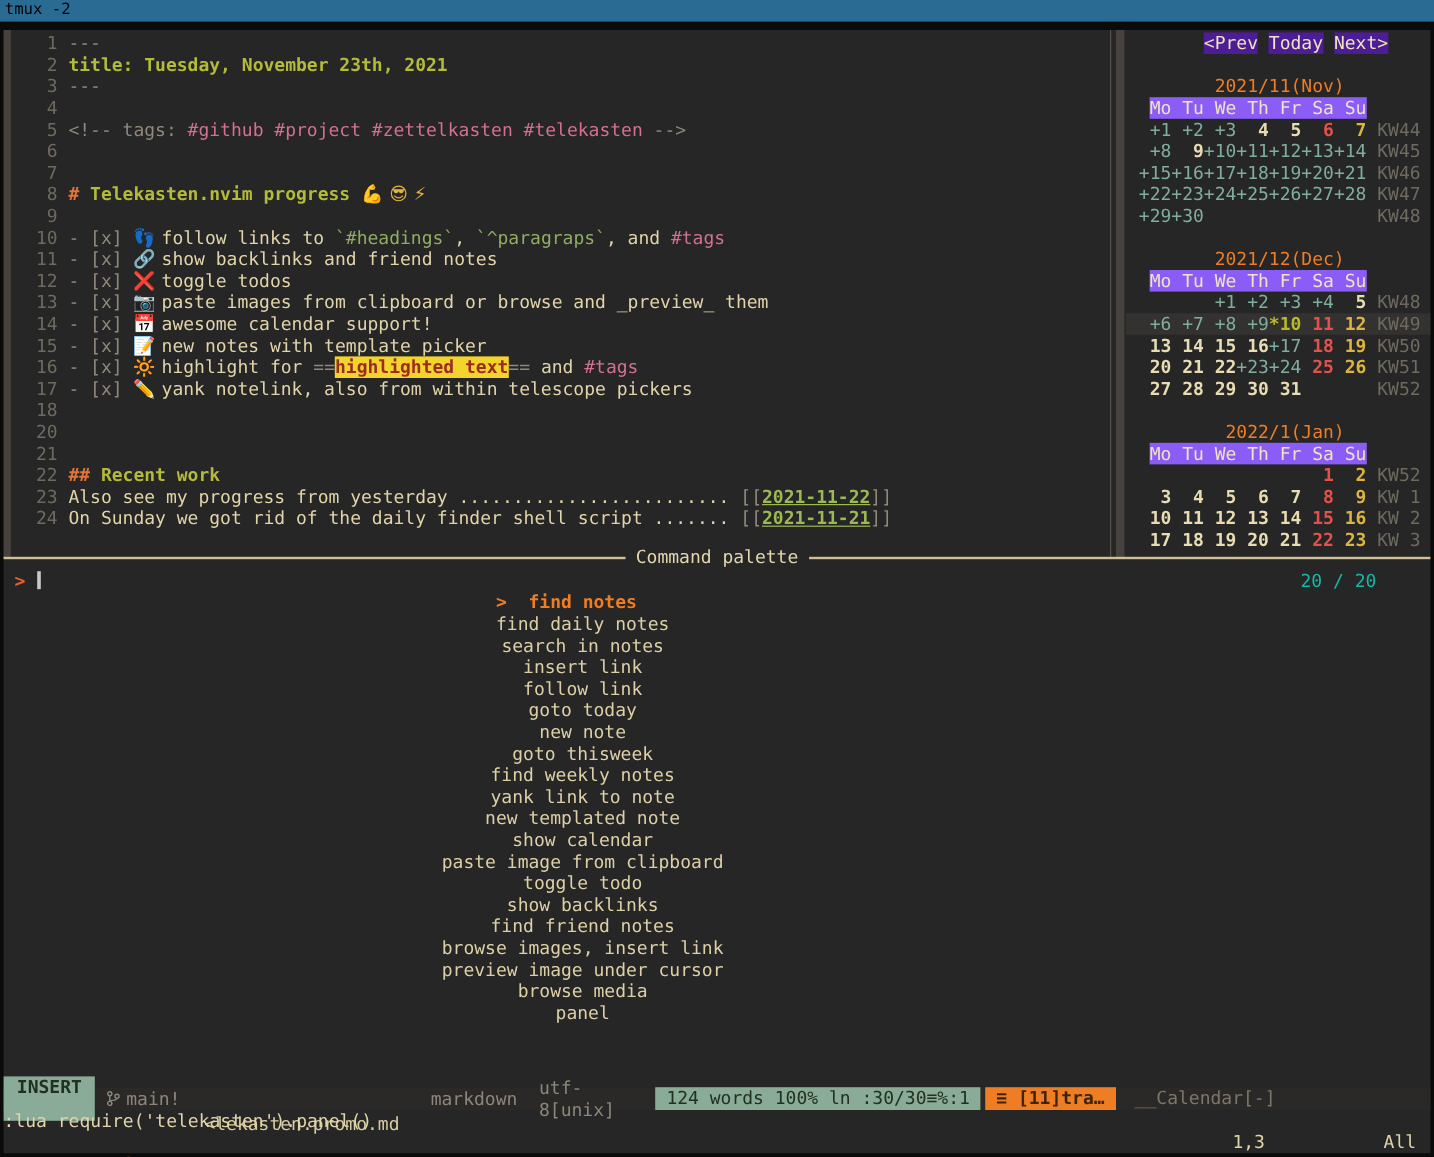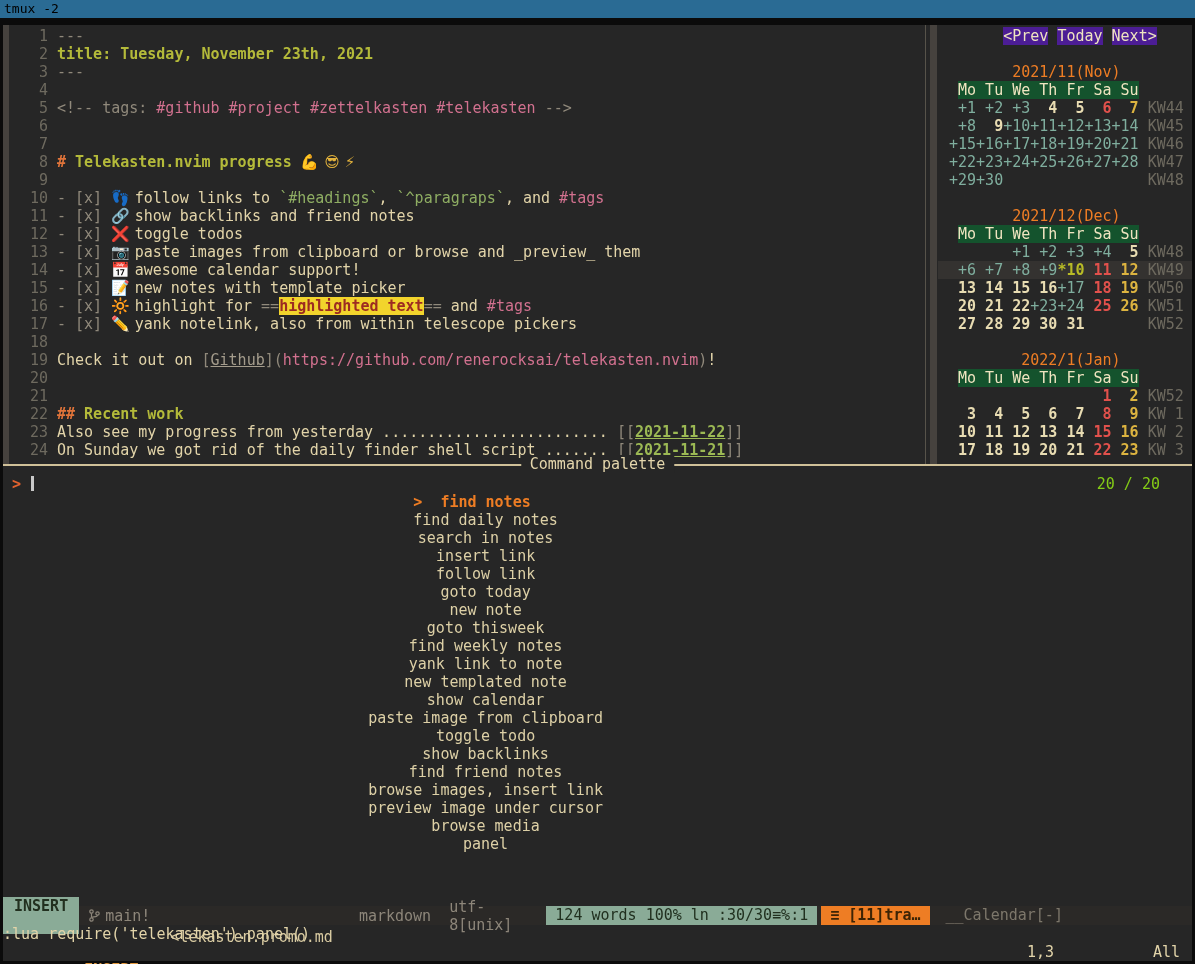--- a/index.html
+++ b/index.html
@@ -27,36 +27,36 @@
   .c-fg{color:#e2d4a9;}
   .c-h1{color:#b4ba3a;font-weight:bold;}
   .c-orange{color:#e0743a;font-weight:bold;}
   .c-pink{color:#d2718f;text-align:center;}
   .c-green{color:#8fae63;}
   .c-link{color:#9cb954;font-weight:bold;text-decoration:underline;}
   .c-mark{background:#f2d42c;color:#9d2b22;font-weight:bold;}
   .c-emoji{font-family:"DejaVu Sans",sans-serif;color:#e2b23c;}
   
   .c-btn{background:#4c1d95;color:#efe4c0;}
-  .c-hdr{background:#14532d;color:#efe4c0;}
+  .c-hdr{background:#8b5cf6;color:#efe4c0;}
   .c-mtitle{color:#ee7d24;}
   .c-teal{color:#7fae9e;}
   .c-day{color:#e8dcb2;font-weight:bold;}
   .c-sat{color:#e2514c;font-weight:bold;}
   .c-sun{color:#ddb440;font-weight:bold;}
   .c-today{color:#b8bb26;font-weight:bold;}
   .c-kw{color:#6e6a5f;}
   
   .hsep{position:absolute;left:0;top:439px;width:100%;height:2px;background:#cfc098;}
   .hsep-label{position:absolute;left:50%;top:430px;transform:translateX(-50%);height:18px;
               line-height:18px;background:#262626;color:#e4d6ac;padding:0 9px;white-space:pre;z-index:2;}
   .promptrow{position:absolute;left:0;top:450px;width:100%;height:18px;white-space:pre;padding-left:9px;box-sizing:border-box;}
   .promptmark{color:#e2622f;font-weight:bold;}
   .cursorbar{position:absolute;left:28px;top:451px;width:3px;height:15px;background:#c9c9c9;}
-  .counter{position:absolute;right:32px;top:450px;color:#84cc16;}
+  .counter{position:absolute;right:45px;top:450px;color:#14b8a6;}
   .palette-items{position:absolute;left:0;top:468px;width:920px;padding-left:9px;text-align:center;}
   .prow{height:18px;white-space:pre;color:#ddd0a6;}
   .prow.sel,.prow.sel span{color:#ee7d24;font-weight:bold;}
   
   .statusline{position:absolute;left:0;top:881px;width:100%;height:19px;background:#2b2927;
               display:flex;align-items:center;box-sizing:border-box;}
   .sl-mode{background:#8aab97;color:#22301f;font-weight:bold;padding:0 11px;height:37px;line-height:19px;}
   .sl-branch{margin-left:10px;color:#8d867a;display:flex;align-items:center;gap:5px;}
   .sl-file{margin-left:20px;color:#d9cba2;margin-top:43px;}
   .sl-ft{margin-left:26px;color:#8d867a;}
@@ -98,21 +98,20 @@
         <div class="erow"><span class="ln">9</span></div>
         <div class="erow"><span class="ln">10</span><span class="c-dim">- [x] </span><span class="c-emoji">👣 </span><span class="c-fg">follow links to </span><span class="c-green">`#headings`</span><span class="c-fg">, </span><span class="c-green">`^paragraps`</span><span class="c-fg">, and </span><span class="c-pink">#tags</span></div>
         <div class="erow"><span class="ln">11</span><span class="c-dim">- [x] </span><span class="c-emoji">🔗 </span><span class="c-fg">show backlinks and friend notes</span></div>
         <div class="erow"><span class="ln">12</span><span class="c-dim">- [x] </span><span class="c-emoji">❌ </span><span class="c-fg">toggle todos</span></div>
         <div class="erow"><span class="ln">13</span><span class="c-dim">- [x] </span><span class="c-emoji">📷 </span><span class="c-fg">paste images from clipboard or browse and _preview_ them</span></div>
         <div class="erow"><span class="ln">14</span><span class="c-dim">- [x] </span><span class="c-emoji">📅 </span><span class="c-fg">awesome calendar support!</span></div>
         <div class="erow"><span class="ln">15</span><span class="c-dim">- [x] </span><span class="c-emoji">📝 </span><span class="c-fg">new notes with template picker</span></div>
         <div class="erow"><span class="ln">16</span><span class="c-dim">- [x] </span><span class="c-emoji">🔆 </span><span class="c-fg">highlight for </span><span class="c-dim">==</span><span class="c-mark">highlighted text</span><span class="c-dim">==</span><span class="c-fg"> and </span><span class="c-pink">#tags</span></div>
         <div class="erow"><span class="ln">17</span><span class="c-dim">- [x] </span><span class="c-emoji">✏️ </span><span class="c-fg">yank notelink, also from within telescope pickers</span></div>
         <div class="erow"><span class="ln">18</span></div>
-        <div class="erow"><span class="ln">19</span><span class="c-fg">Check it out on </span><span class="c-dim">[</span><span class="c-dimu">Github</span><span class="c-dim">](</span><span class="c-pink">https://github.com/renerocksai/telekasten.nvim</span><span class="c-dim">)</span><span class="c-fg">!</span></div>
         <div class="erow"><span class="ln">20</span></div>
         <div class="erow"><span class="ln">21</span></div>
         <div class="erow"><span class="ln">22</span><span class="c-orange">## </span><span class="c-h1">Recent work</span></div>
         <div class="erow"><span class="ln">23</span><span class="c-fg">Also see my progress from yesterday ......................... </span><span class="c-dim">[[</span><span class="c-link">2021-11-22</span><span class="c-dim">]]</span></div>
         <div class="erow"><span class="ln">24</span><span class="c-fg">On Sunday we got rid of the daily finder shell script ....... </span><span class="c-dim">[[</span><span class="c-link">2021-11-21</span><span class="c-dim">]]</span></div>
       </div>
 
     <div class="calpane" id="cal-rows">
         <div class="crow"><span>      </span><span class="c-btn">&lt;Prev</span><span> </span><span class="c-btn">Today</span><span> </span><span class="c-btn">Next&gt;</span></div>
         <div class="crow"></div>

